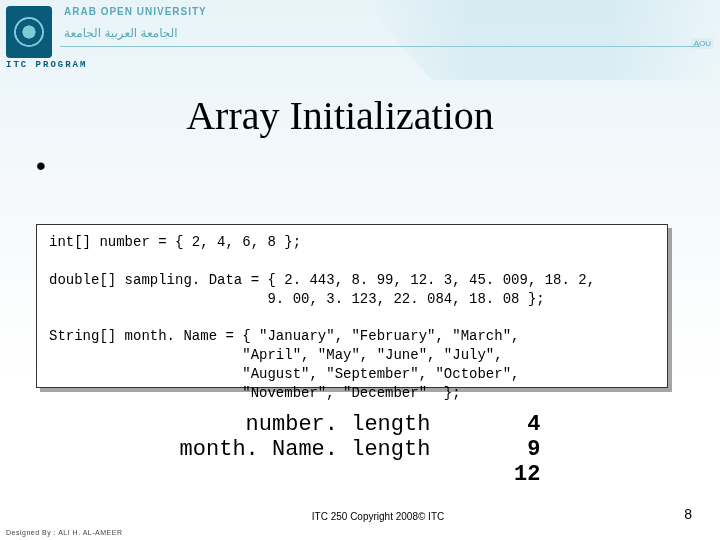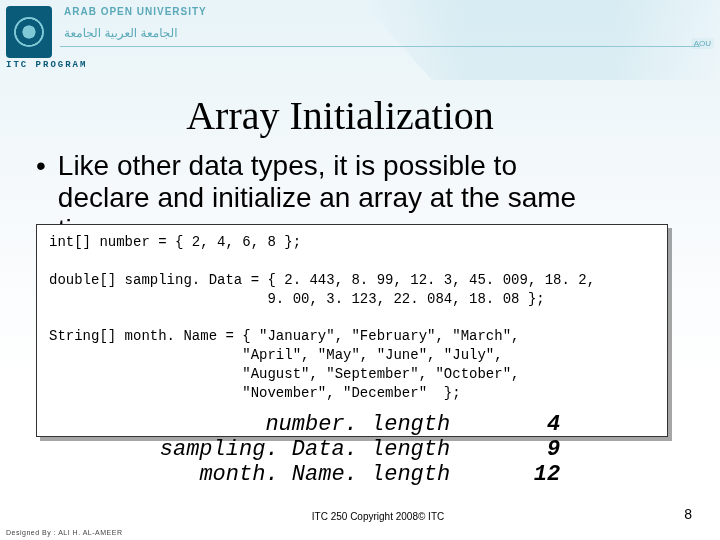--- a/index.html
+++ b/index.html
@@ -50,32 +50,32 @@
     font-size: 40px; font-family: "Times New Roman", serif; color: #000;
   }
   .body-text {
     position: absolute; top: 150px; left: 36px; width: 660px;
     font-size: 28px; font-family: Arial, sans-serif; color: #000;
     line-height: 1.15;
   }
   .bullet-row { display: flex; }
   .bullet-dot { margin-right: 12px; }
   .code-box {
-    position: absolute; top: 224px; left: 36px; width: 632px; height: 213px;
+    position: absolute; top: 224px; left: 36px; width: 632px; height: 164px;
     background: #fff; border: 1px solid #333;
     box-shadow: 4px 4px 0 rgba(0,0,0,.35);
     padding: 8px 12px;
     font-family: "Courier New", monospace; font-size: 14px; color: #000;
     line-height: 1.35;
     white-space: pre;
   }
   .lengths {
     position: absolute; top: 412px; left: 0; width: 720px;
     display: flex; justify-content: center;
-    font-family: "Courier New", monospace; font-size: 22px; font-style: italic;
+    font-family: "Courier New", monospace; font-size: 22px;
   }
   .length-labels {
     text-align: right; margin-right: 70px;
   }
   .length-values {
     text-align: right; font-weight: bold; width: 40px;
   }
   .footer-copy {
     position: absolute; bottom: 18px; left: 0; width: 720px; text-align: center;
     font-size: 10px; color: #000; padding-left: 36px;
@@ -107,42 +107,36 @@
     <div class="univ-name-ar">الجامعة العربية الجامعة</div>
     <div class="header-line"></div>
     <div class="decor-stripes"></div>
   </div>
 
   <div class="title">Array Initialization</div>
 
   <div class="body-text">
     <div class="bullet-row">
       <span class="bullet-dot">•</span>
-      <div>
-        <div>Like other data types, it is possible to</div>
-        <div>declare and initialize an array at the same</div>
-        <div>ti</div>
-      </div>
     </div>
   </div>
 
   <div class="code-box">int[] number = { 2, 4, 6, 8 };
 
 double[] sampling. Data = { 2. 443, 8. 99, 12. 3, 45. 009, 18. 2,
                           9. 00, 3. 123, 22. 084, 18. 08 };
 
 String[] month. Name = { "January", "February", "March",
                        "April", "May", "June", "July",
                        "August", "September", "October",
                        "November", "December"  };</div>
 
   <div class="lengths">
     <div class="length-labels">
       <div>number. length</div>
-      <div>sampling. Data. length</div>
       <div>month. Name. length</div>
     </div>
     <div class="length-values">
       <div>4</div>
       <div>9</div>
       <div>12</div>
     </div>
   </div>
 
   <div class="footer-copy">ITC 250 Copyright 2008© ITC</div>

